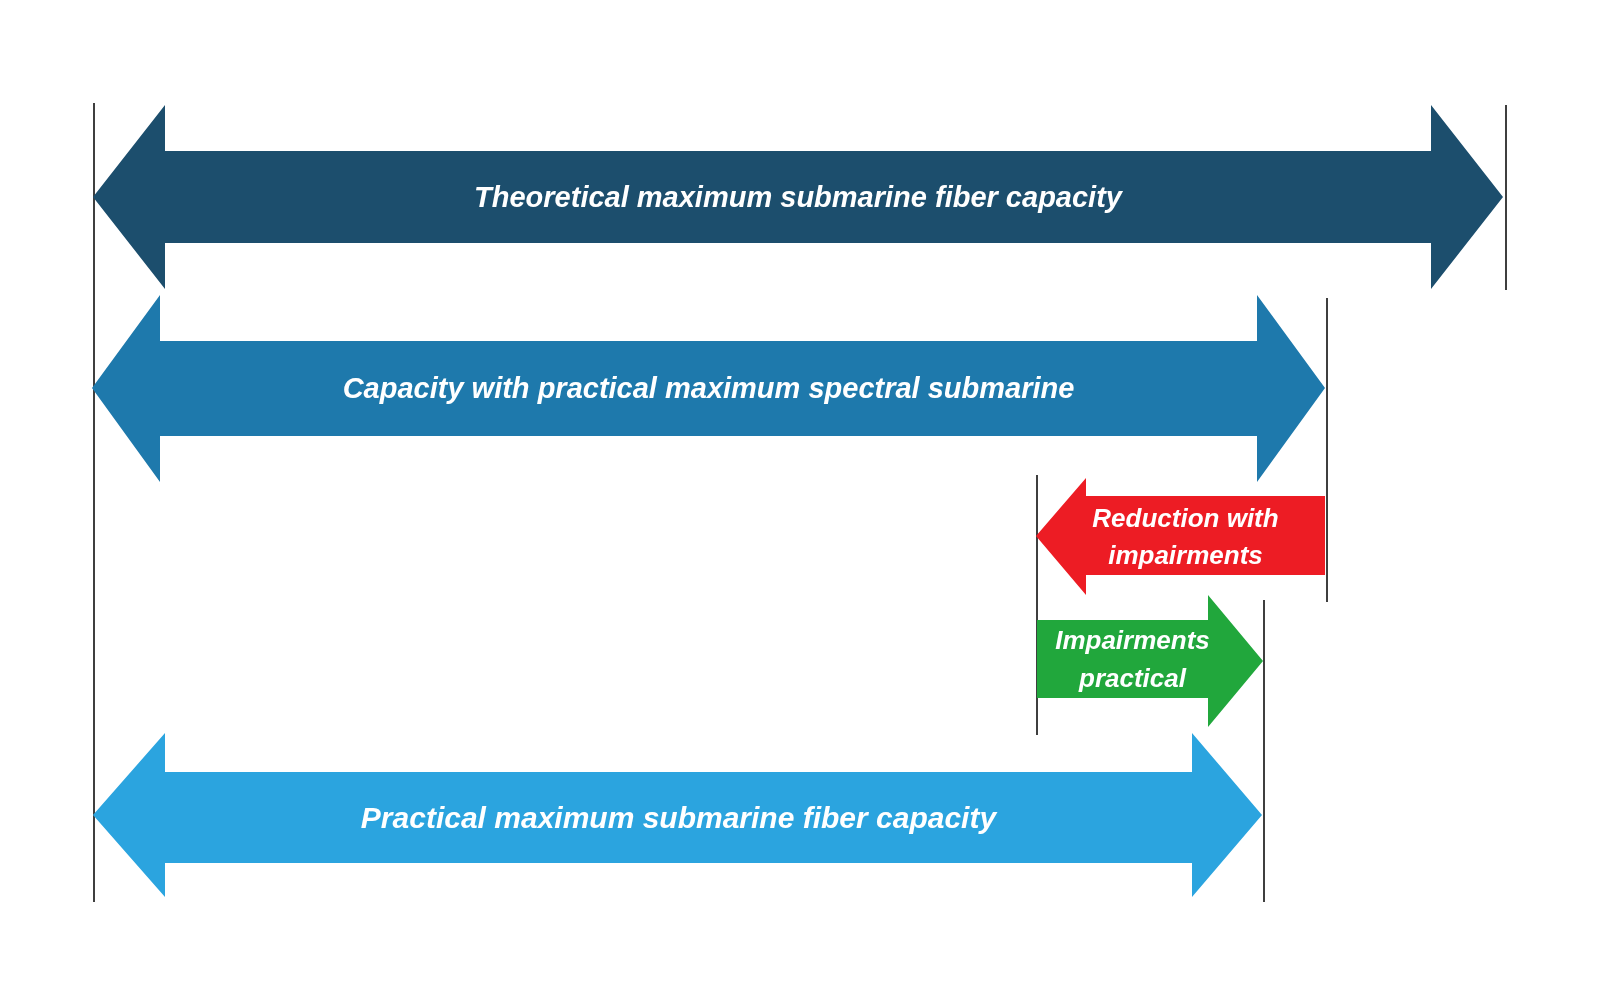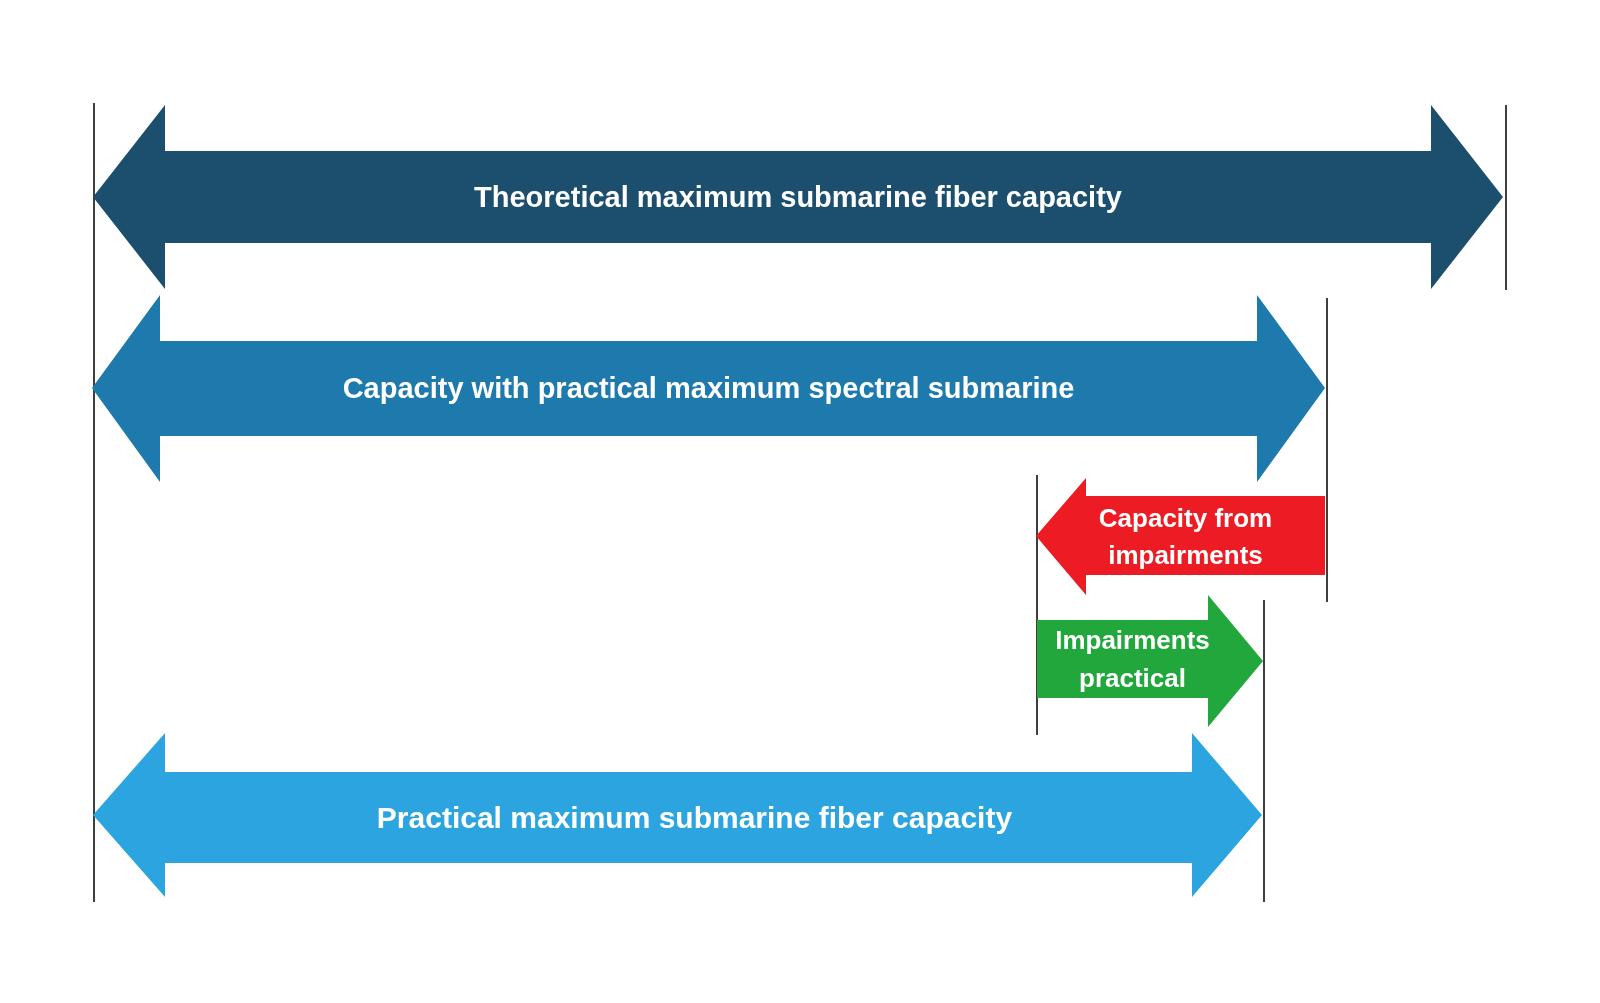--- a/index.html
+++ b/index.html
@@ -7,20 +7,21 @@
     padding: 0;
     background: #FFFFFF;
     font-family: "Liberation Sans", sans-serif;
   }
   .canvas {
     position: relative;
     width: 1600px;
     height: 1003px;
     background: #FFFFFF;
     overflow: hidden;
+    font-style: italic;
   }
   .diagram-svg {
     position: absolute;
     left: 0;
     top: 0;
   }
   .label {
     position: absolute;
     display: flex;
     flex-direction: column;
@@ -29,21 +30,21 @@
     text-align: center;
     color: #FFFFFF;
     pointer-events: none;
   }
   .label .bold { font-weight: 700; }
   .label .regular { font-weight: 400; }
   .t1 { left: 165px; top: 150px; width: 1266px; height: 94px; font-size: 29px; line-height: 39px; }
   .t2 { left: 160px; top: 341px; width: 1097px; height: 95px; font-size: 29px; }
   .t3 { left: 1046px; top: 489px; width: 279px; height: 95px; font-size: 26px; line-height: 37px; }
   .t4 { left: 1037px; top: 610px; width: 191px; height: 98px; font-size: 26px; line-height: 38px; }
-  .t5 { left: 181px; top: 772px; width: 1027px; height: 91px; font-size: 30px; }
+  .t5 { left: 165px; top: 772px; width: 1027px; height: 91px; font-size: 30px; }
 </style>
 </head>
 <body>
 
 <div class="canvas">
 
   <svg class="diagram-svg" width="1600" height="1003" viewBox="0 0 1600 1003">
 
     <line x1="94" y1="103" x2="94" y2="902" stroke-width="2" stroke="#3F3F3F"></line>
     <line x1="1506" y1="105" x2="1506" y2="290" stroke-width="2" stroke="#3F3F3F"></line>
@@ -64,21 +65,21 @@
 
   <div class="label t1">
     <span class="bold">Theoretical maximum submarine fiber capacity</span>
   </div>
 
   <div class="label t2">
     <span class="bold">Capacity with practical maximum spectral submarine</span>
   </div>
 
   <div class="label t3">
-    <span class="bold">Capacity from</span>
+    <span class="bold">Reduction with</span>
     <span class="bold">impairments</span>
   </div>
 
   <div class="label t4">
     <span class="bold">Impairments</span>
     <span class="bold">practical</span>
   </div>
 
   <div class="label t5">
     <span class="bold">Practical maximum submarine fiber capacity</span>

